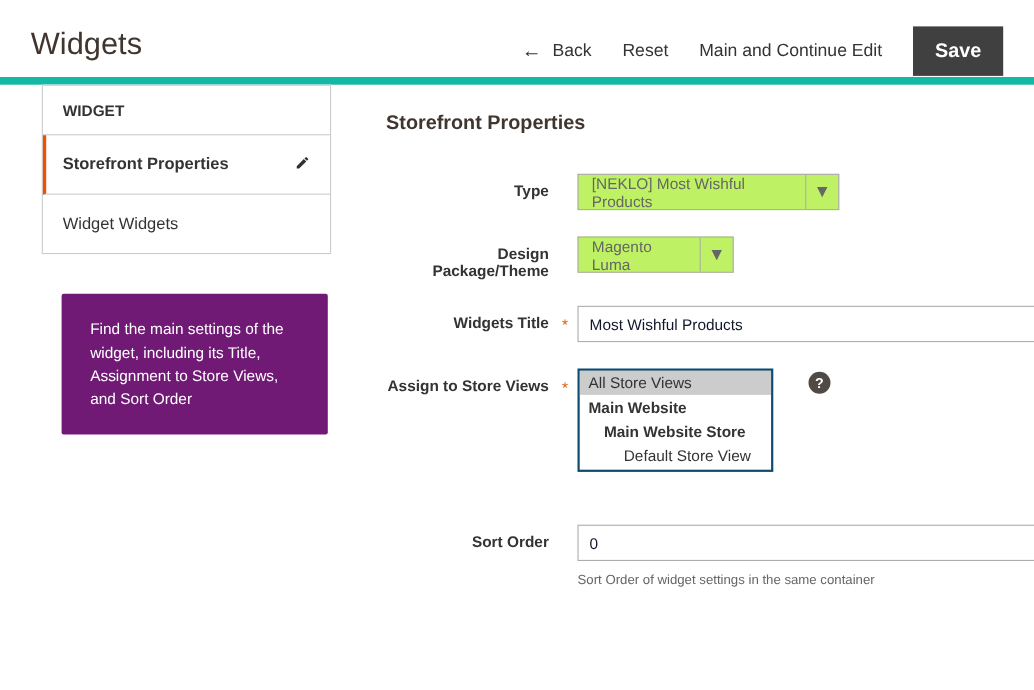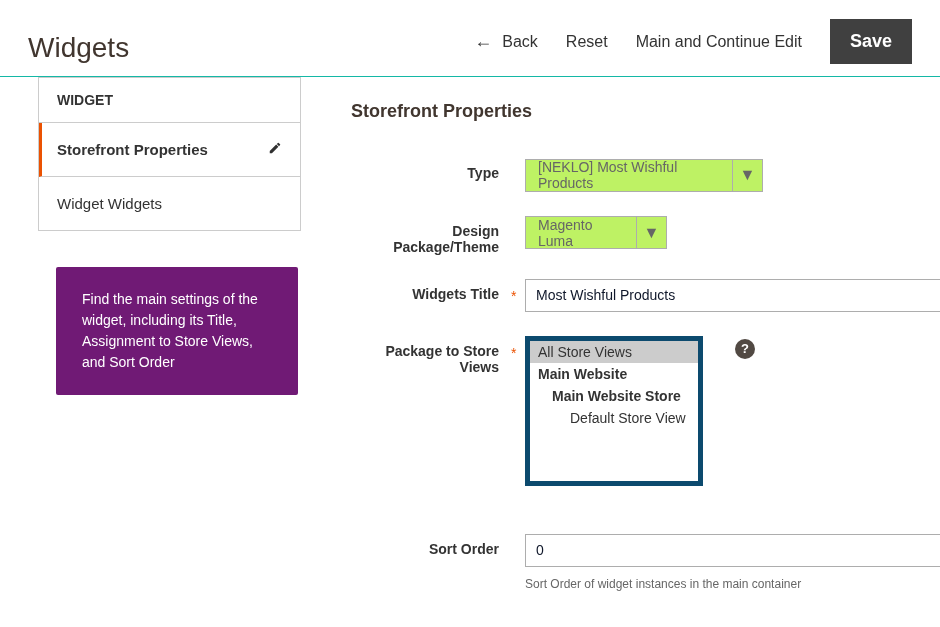--- a/index.html
+++ b/index.html
@@ -1,22 +1,22 @@
 <!DOCTYPE html>
 <html><head>
   <meta charset="utf-8">
   <style>
     * { box-sizing: border-box; margin: 0; padding: 0; }
     body { font-family: 'Helvetica Neue', Arial, sans-serif; background: #fff; color: #333; }
     
     .page-header {
       display: flex;
-      align-items: flex-end;
-      padding: 12px 28px;
-      border-bottom: 1px solid #14b8a6;
+      align-items: flex-start;
+      padding: 24px 28px;
+      border-bottom: 7px solid #14b8a6;
       height: 77px;
     }
     .page-title {
       font-size: 28px;
       font-weight: 400;
       color: #41362f;
       flex: 1;
     }
     .header-actions {
       display: flex;
@@ -166,23 +166,23 @@
       font-size: 14px;
       color: #0f172a;
     }
     
     .multi-select-wrap {
       display: flex;
       align-items: flex-start;
       gap: 32px;
     }
     .multi-select {
-      border: 5px solid #0c4a6e;
+      border: 2px solid #0c4a6e;
       width: 178px;
-      height: 150px;
+      height: 94px;
       overflow-y: scroll;
       background: #fff;
     }
     .ms-option {
       padding: 3px 8px;
       font-size: 14px;
       cursor: pointer;
     }
     .ms-option.selected { background: #ccc; }
     .ms-option.indent1 { padding-left: 8px; font-weight: 700; }
@@ -273,21 +273,21 @@
 
     <div class="form-row">
       <div class="form-label">Widgets Title</div>
       <div class="req-mark">*</div>
       <div class="form-value">
         <input class="text-input" type="text" value="Most Wishful Products" style="">
       </div>
     </div>
 
     <div class="form-row">
-      <div class="form-label">Package to Store Views</div>
+      <div class="form-label">Assign to Store Views</div>
       <div class="req-mark">*</div>
       <div class="form-value">
         <div class="multi-select-wrap">
           <div class="multi-select">
             <div class="ms-option selected">All Store Views</div>
             <div class="ms-option indent1">Main Website</div>
             <div class="ms-option indent2">Main Website Store</div>
             <div class="ms-option indent3">Default Store View</div>
           </div>
           <div class="help-icon">?</div>
@@ -295,16 +295,16 @@
       </div>
     </div>
 
     <div class="form-row sort-order-row">
       <div class="form-label">Sort Order</div>
       <div class="req-mark"></div>
       <div class="form-value">
         <input class="text-input" type="text" value="0" style="">
       </div>
     </div>
-    <div class="helper-text">Sort Order of widget instances in the main container</div>
+    <div class="helper-text">Sort Order of widget settings in the same container</div>
 
   </main>
 </div>
 
 </body></html>

